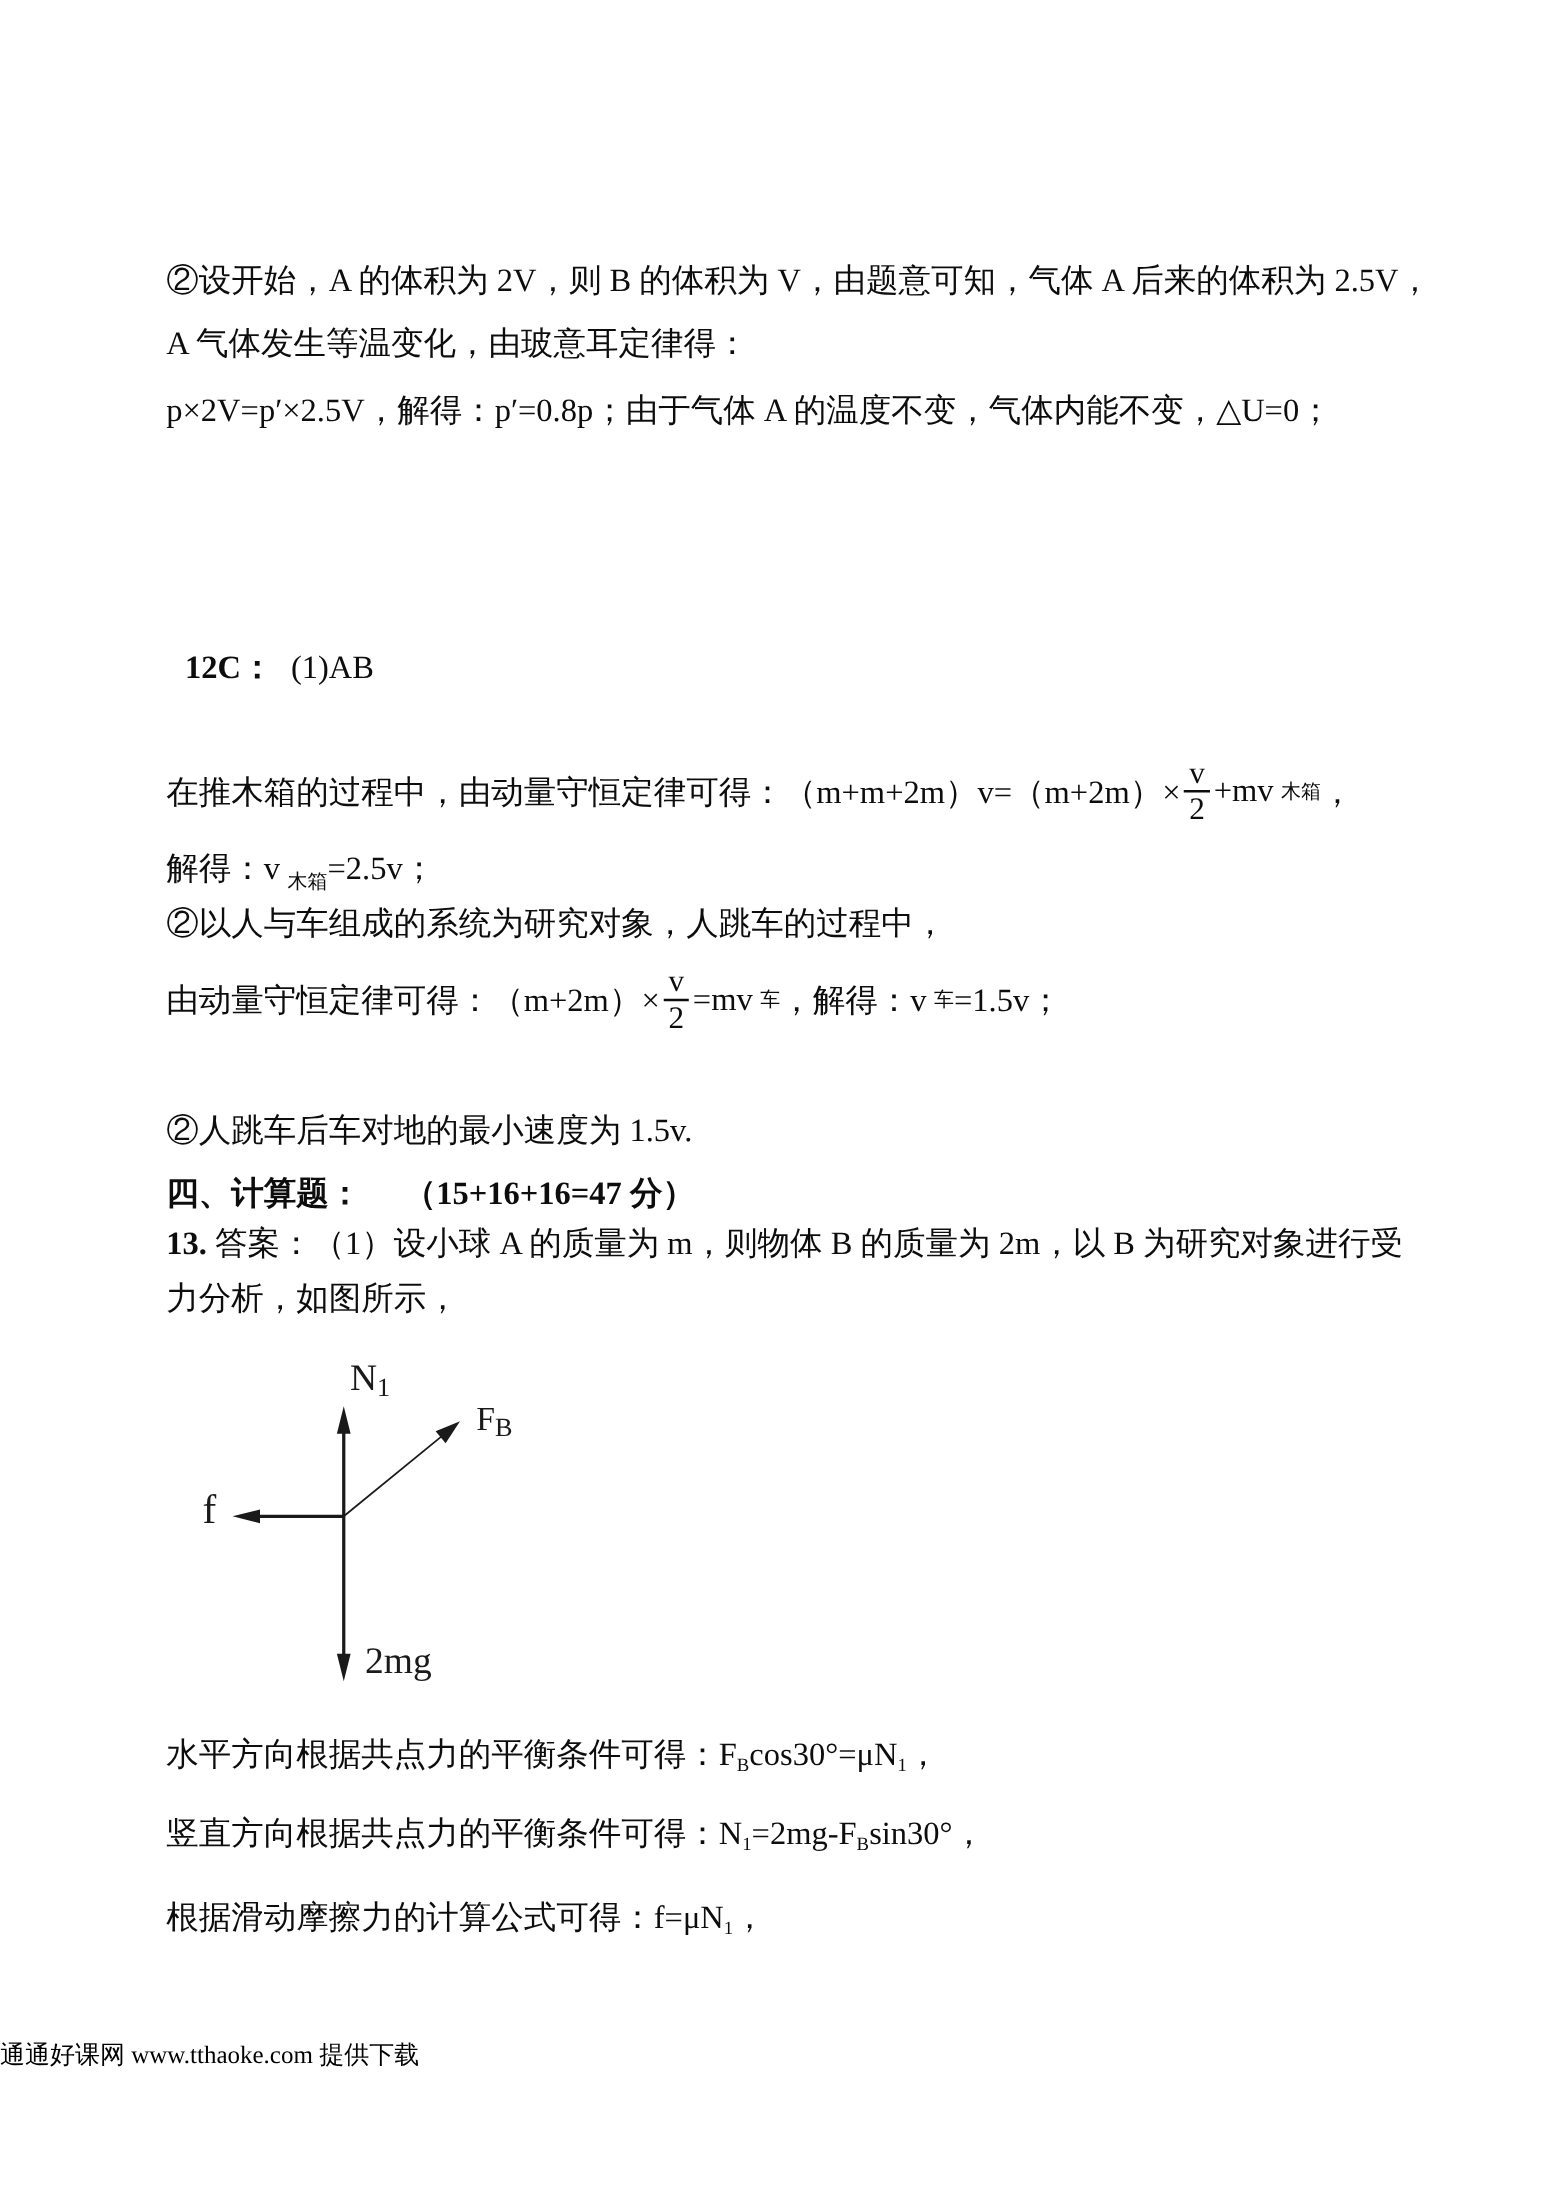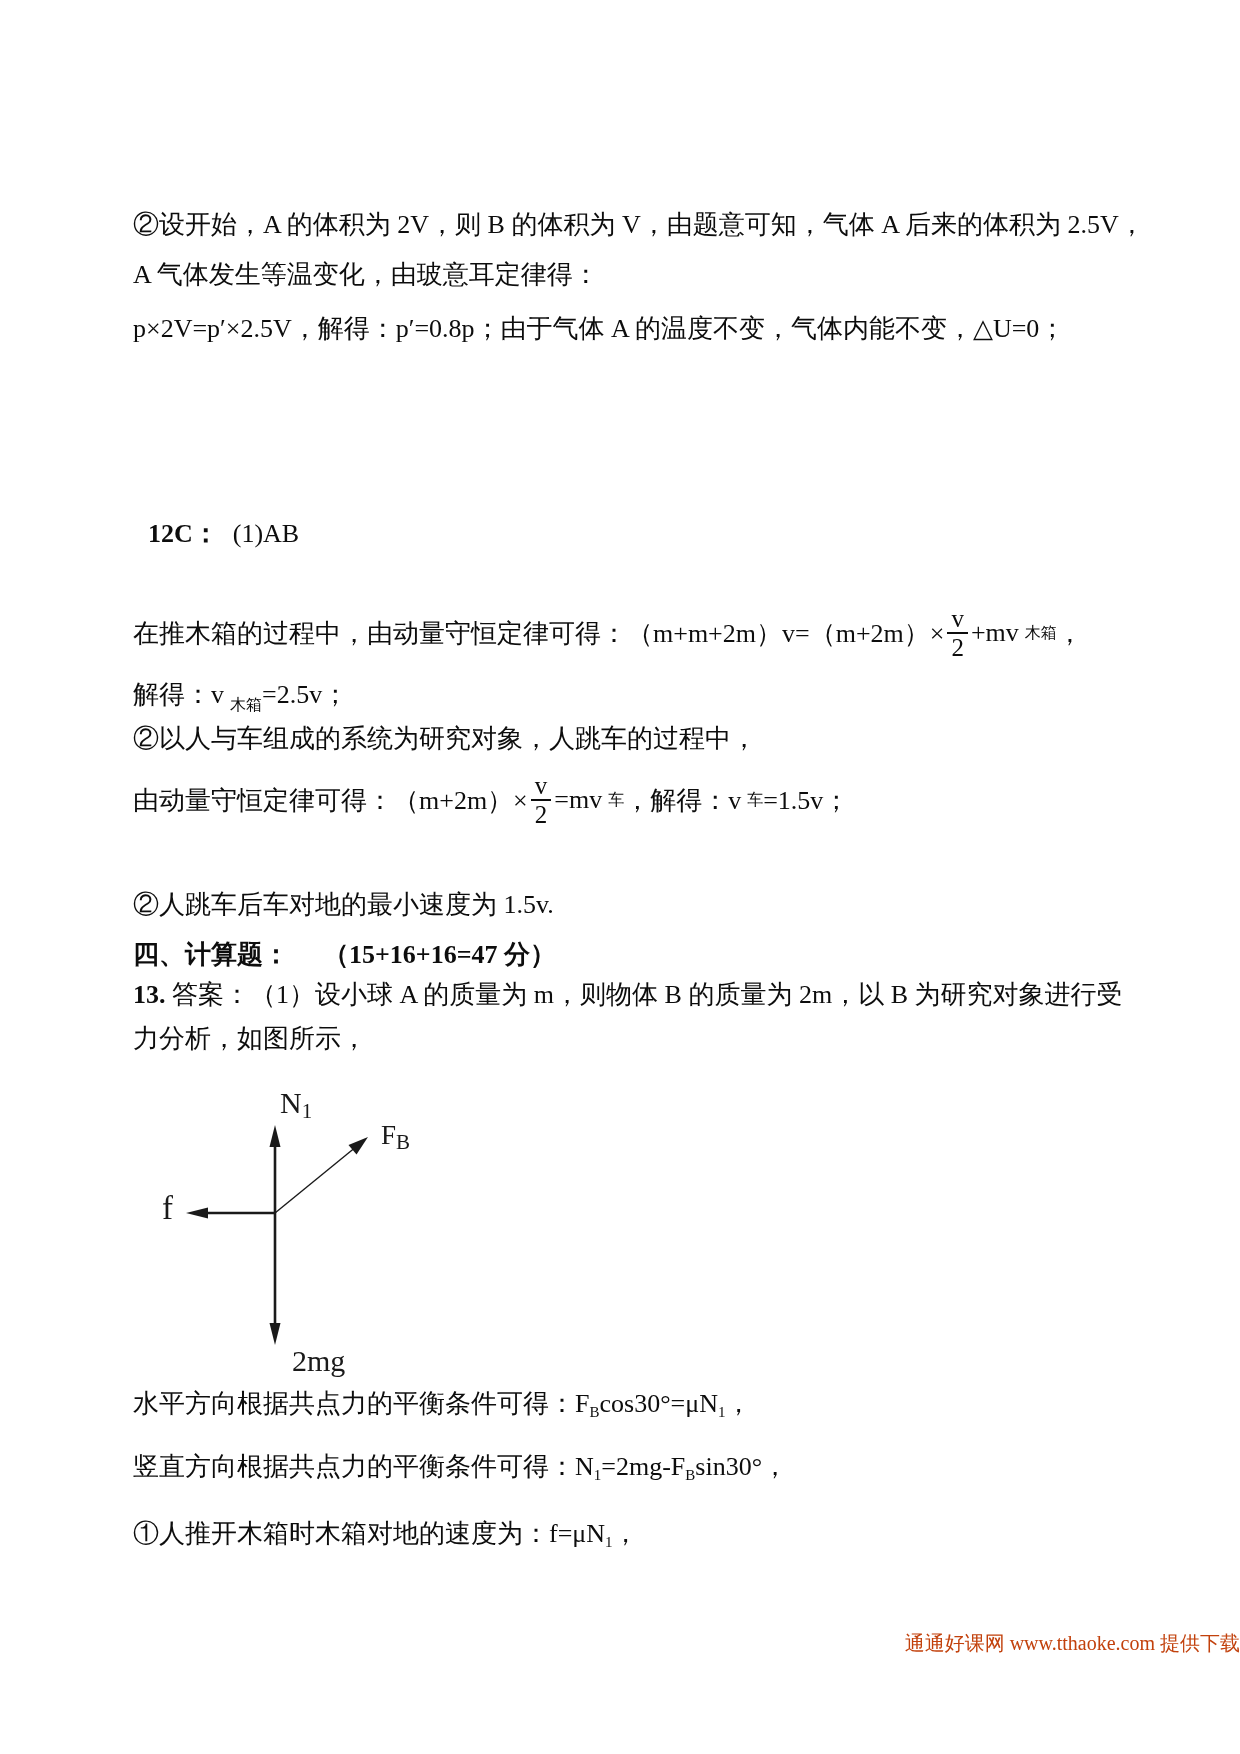--- a/index.html
+++ b/index.html
@@ -53,23 +53,23 @@
   .diagram-label {
     position: absolute;
     font-family: Liberation Serif, serif;
     color: #1a1a1a;
     white-space: nowrap;
   }
   .footer {
     position: absolute;
     left: 0; right: 0;
     top: 1630px;
-    text-align: right;
+    text-align: left;
     font-size: 20px;
-    color: #c2410c;
+    color: #000000;
   }
   svg .stroke { stroke: #1a1a1a; fill: none; }
   svg .fill { fill: #1a1a1a; stroke: none; }
 </style>
 </head>
 <body>
 
 <div class="page">
 
   <div class="line" style="top:208px">②设开始，A 的体积为 2V，则 B 的体积为 V，由题意可知，气体 A 后来的体积为 2.5V，</div>
@@ -134,27 +134,27 @@
     <polygon class="fill" points="228,57 216.5,74.5 208.5,65"></polygon>
   </svg>
 
   <div class="diagram-label" style="left:280px; top:1086px; font-size:30px;">
     <span>N</span><span style="font-size:21px; vertical-align:-5px;">1</span>
   </div>
   <div class="diagram-label" style="left:381px; top:1120px; font-size:27px;">
     <span>F</span><span style="font-size:21px; vertical-align:-5px;">B</span>
   </div>
   <div class="diagram-label" style="left:162px; top:1190px; font-size:33px;">f</div>
-  <div class="diagram-label" style="left:292px; top:1312px; font-size:30px;margin-top:32px;">2mg</div>
+  <div class="diagram-label" style="left:292px; top:1312px; font-size:30px;">2mg</div>
 
   <div class="line" style="top:1387px">
     <span>水平方向根据共点力的平衡条件可得：F</span><span class="sub-lat">B</span><span>cos30°=μN</span><span class="sub-lat">1</span><span>，</span>
   </div>
   <div class="line" style="top:1450px">
     <span>竖直方向根据共点力的平衡条件可得：N</span><span class="sub-lat">1</span><span>=2mg-F</span><span class="sub-lat">B</span><span>sin30°，</span>
   </div>
   <div class="line" style="top:1517px">
-    <span>①人推开木箱时木箱对地的速度为：f=μN</span><span class="sub-lat">1</span><span>，</span>
+    <span>根据滑动摩擦力的计算公式可得：f=μN</span><span class="sub-lat">1</span><span>，</span>
   </div>
 
   <div class="footer">通通好课网  www.tthaoke.com  提供下载</div>
 
 </div>
 
 </body></html>

